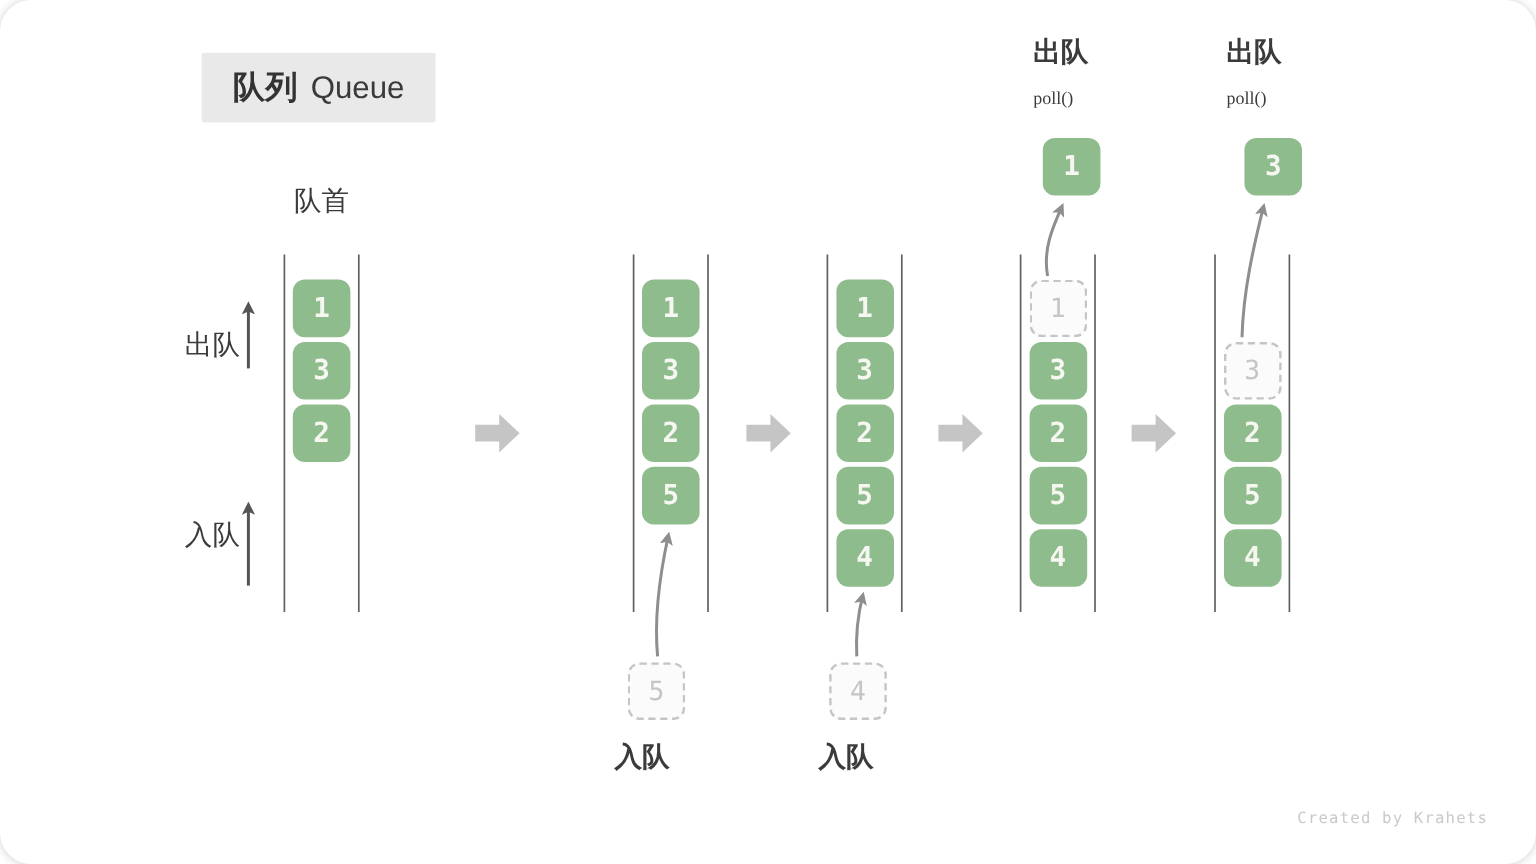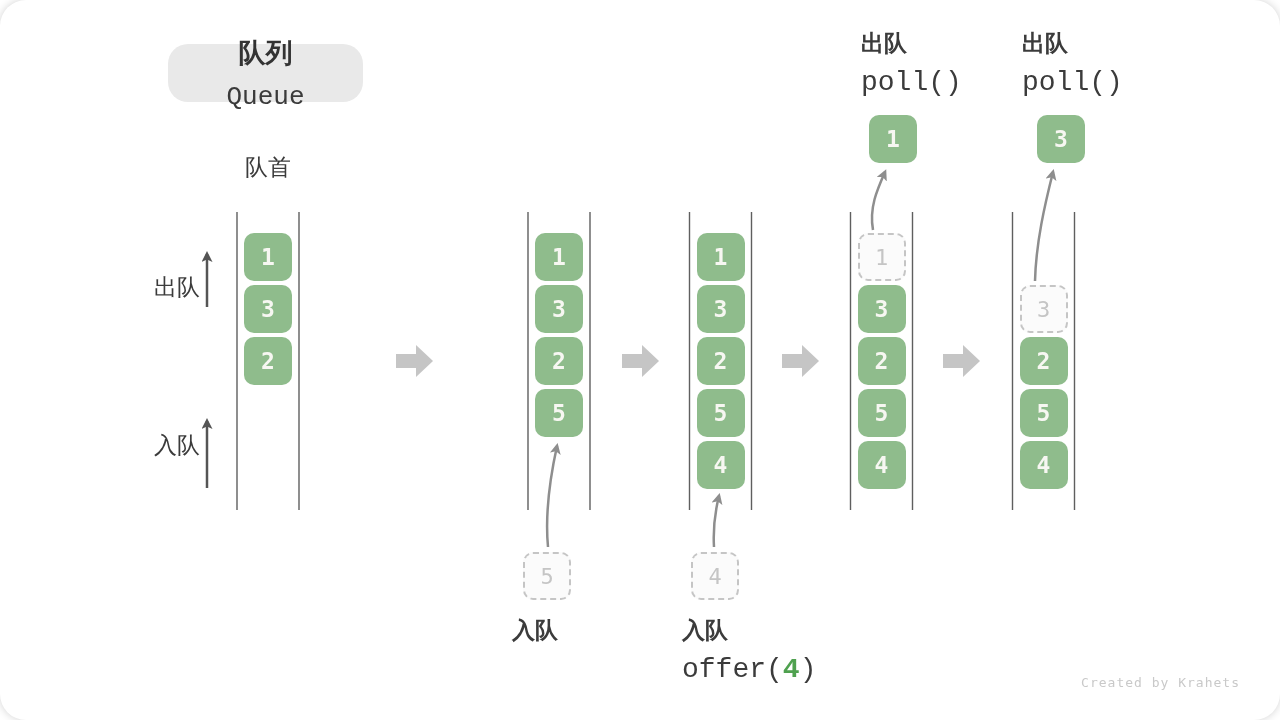--- a/index.html
+++ b/index.html
@@ -3,44 +3,44 @@
 <meta charset="utf-8">
 <style>
   html,body{margin:0;padding:0;background:#ffffff;}
   body{font-family:"Liberation Sans",sans-serif;}
   .canvas{
     position:relative;width:1280px;height:720px;background:#ffffff;
     border-radius:26px;box-shadow:0 0 8px rgba(0,0,0,.18);overflow:hidden;
   }
   .title-badge{
     position:absolute;left:168px;top:44px;width:195px;height:58px;
-    background:var(--title-bg);border-radius:20px;
-    display:flex;align-items:center;justify-content:center;gap:11px;flex-direction:column;
+    background:var(--title-bg);border-radius:2px;
+    display:flex;align-items:center;justify-content:center;gap:11px;
   }
   .title-zh{font-size:27px;font-weight:bold;color:#333333;}
-  .title-en{font-family:Liberation Mono, monospace;font-size:26px;color:#3a3a3a;}
+  .title-en{font-family:Liberation Sans, sans-serif;font-size:26px;color:#3a3a3a;}
   .side-label{
     position:absolute;font-size:23px;font-weight:normal;color:var(--ink);
     width:88px;
   }
   .side-label.center{width:124px;text-align:center;}
   .side-label.right{text-align:right;}
   .cell{
     position:absolute;width:48px;height:48px;border-radius:10px;
     background:var(--cell-green);color:var(--cell-text);
     display:flex;align-items:center;justify-content:center;
     font-family:"DejaVu Sans Mono",monospace;font-size:23px;font-weight:bold;
   }
   .cell.dashed{
     background:#fbfbfb;border:2px dashed var(--ghost);color:var(--ghost);
     font-weight:normal;font-size:22px;box-sizing:border-box;
   }
   .op-label{position:absolute;color:var(--ink);}
   .op-verb{font-size:23px;font-weight:bold;line-height:39px;}
-  .op-code{font-family:Liberation Mono, monospace;font-size:28px;line-height:40px;color:#3b3b3b;}
+  .op-code{font-family:Liberation Serif, serif;font-size:15px;line-height:40px;color:#3b3b3b;}
   .op-arg{color:var(--accent);font-weight:bold;}
   .flow-arrow{position:absolute;}
   .overlay{position:absolute;left:0;top:0;width:1280px;height:720px;pointer-events:none;}
   .watermark{
     position:absolute;right:40px;top:675px;
     font-family:"DejaVu Sans Mono",monospace;font-size:13px;
     color:var(--wm);letter-spacing:1px;
   }
 </style>
 </head>
@@ -103,21 +103,20 @@
           <polygon points="1,11 21,11 21,2 38,18 21,34 21,25 1,25" fill="#C5C5C5"></polygon>
         </svg></div>
       <div class="cell" style="left: 696.5px; top: 233px;">1</div>
       <div class="cell" style="left: 696.5px; top: 285px;">3</div>
       <div class="cell" style="left: 696.5px; top: 337px;">2</div>
       <div class="cell" style="left: 696.5px; top: 389px;">5</div>
       <div class="cell" style="left: 696.5px; top: 441px;">4</div>
       <div class="cell dashed" style="left: 691px; top: 552px;">4</div>
       <div class="op-label" style="left: 682px; top: 611px;">
         <div class="op-verb">入队</div>
-        <div class="op-code">offer(<span class="op-arg">4</span>)</div>
       </div>
       <div class="flow-arrow" style="left: 781px; top: 343px;"><svg width="40" height="36" viewBox="0 0 40 36">
           <polygon points="1,11 21,11 21,2 38,18 21,34 21,25 1,25" fill="#C5C5C5"></polygon>
         </svg></div>
       <div class="cell dashed" style="left: 857.5px; top: 233px;">1</div>
       <div class="cell" style="left: 857.5px; top: 285px;">3</div>
       <div class="cell" style="left: 857.5px; top: 337px;">2</div>
       <div class="cell" style="left: 857.5px; top: 389px;">5</div>
       <div class="cell" style="left: 857.5px; top: 441px;">4</div>
       <div class="cell" style="left: 869px; top: 115px;">1</div>

